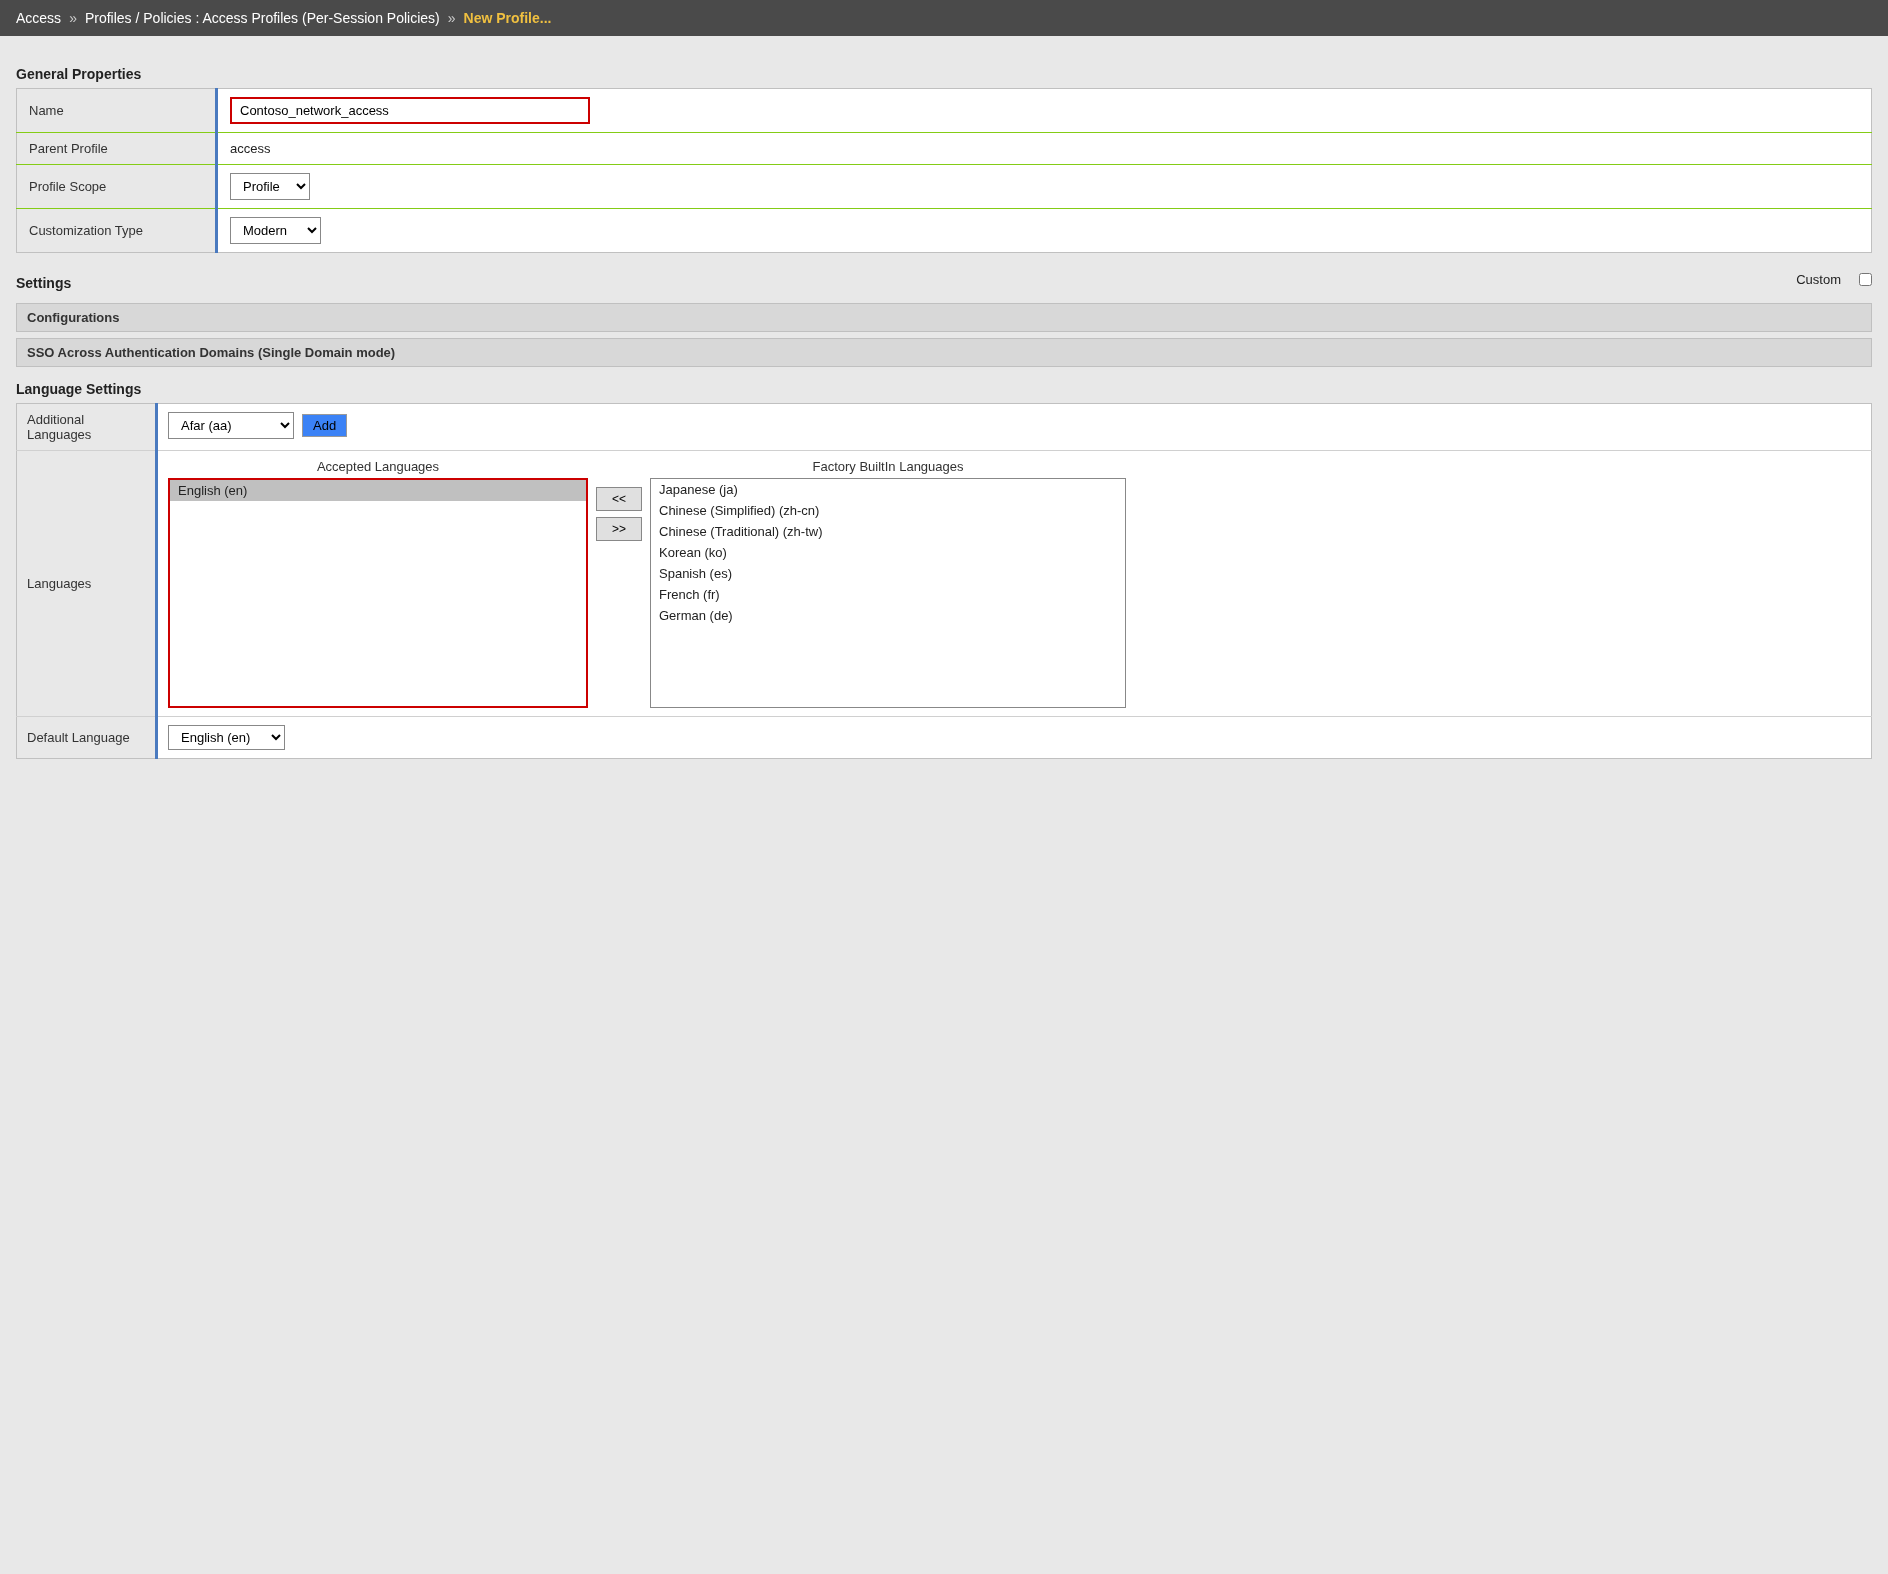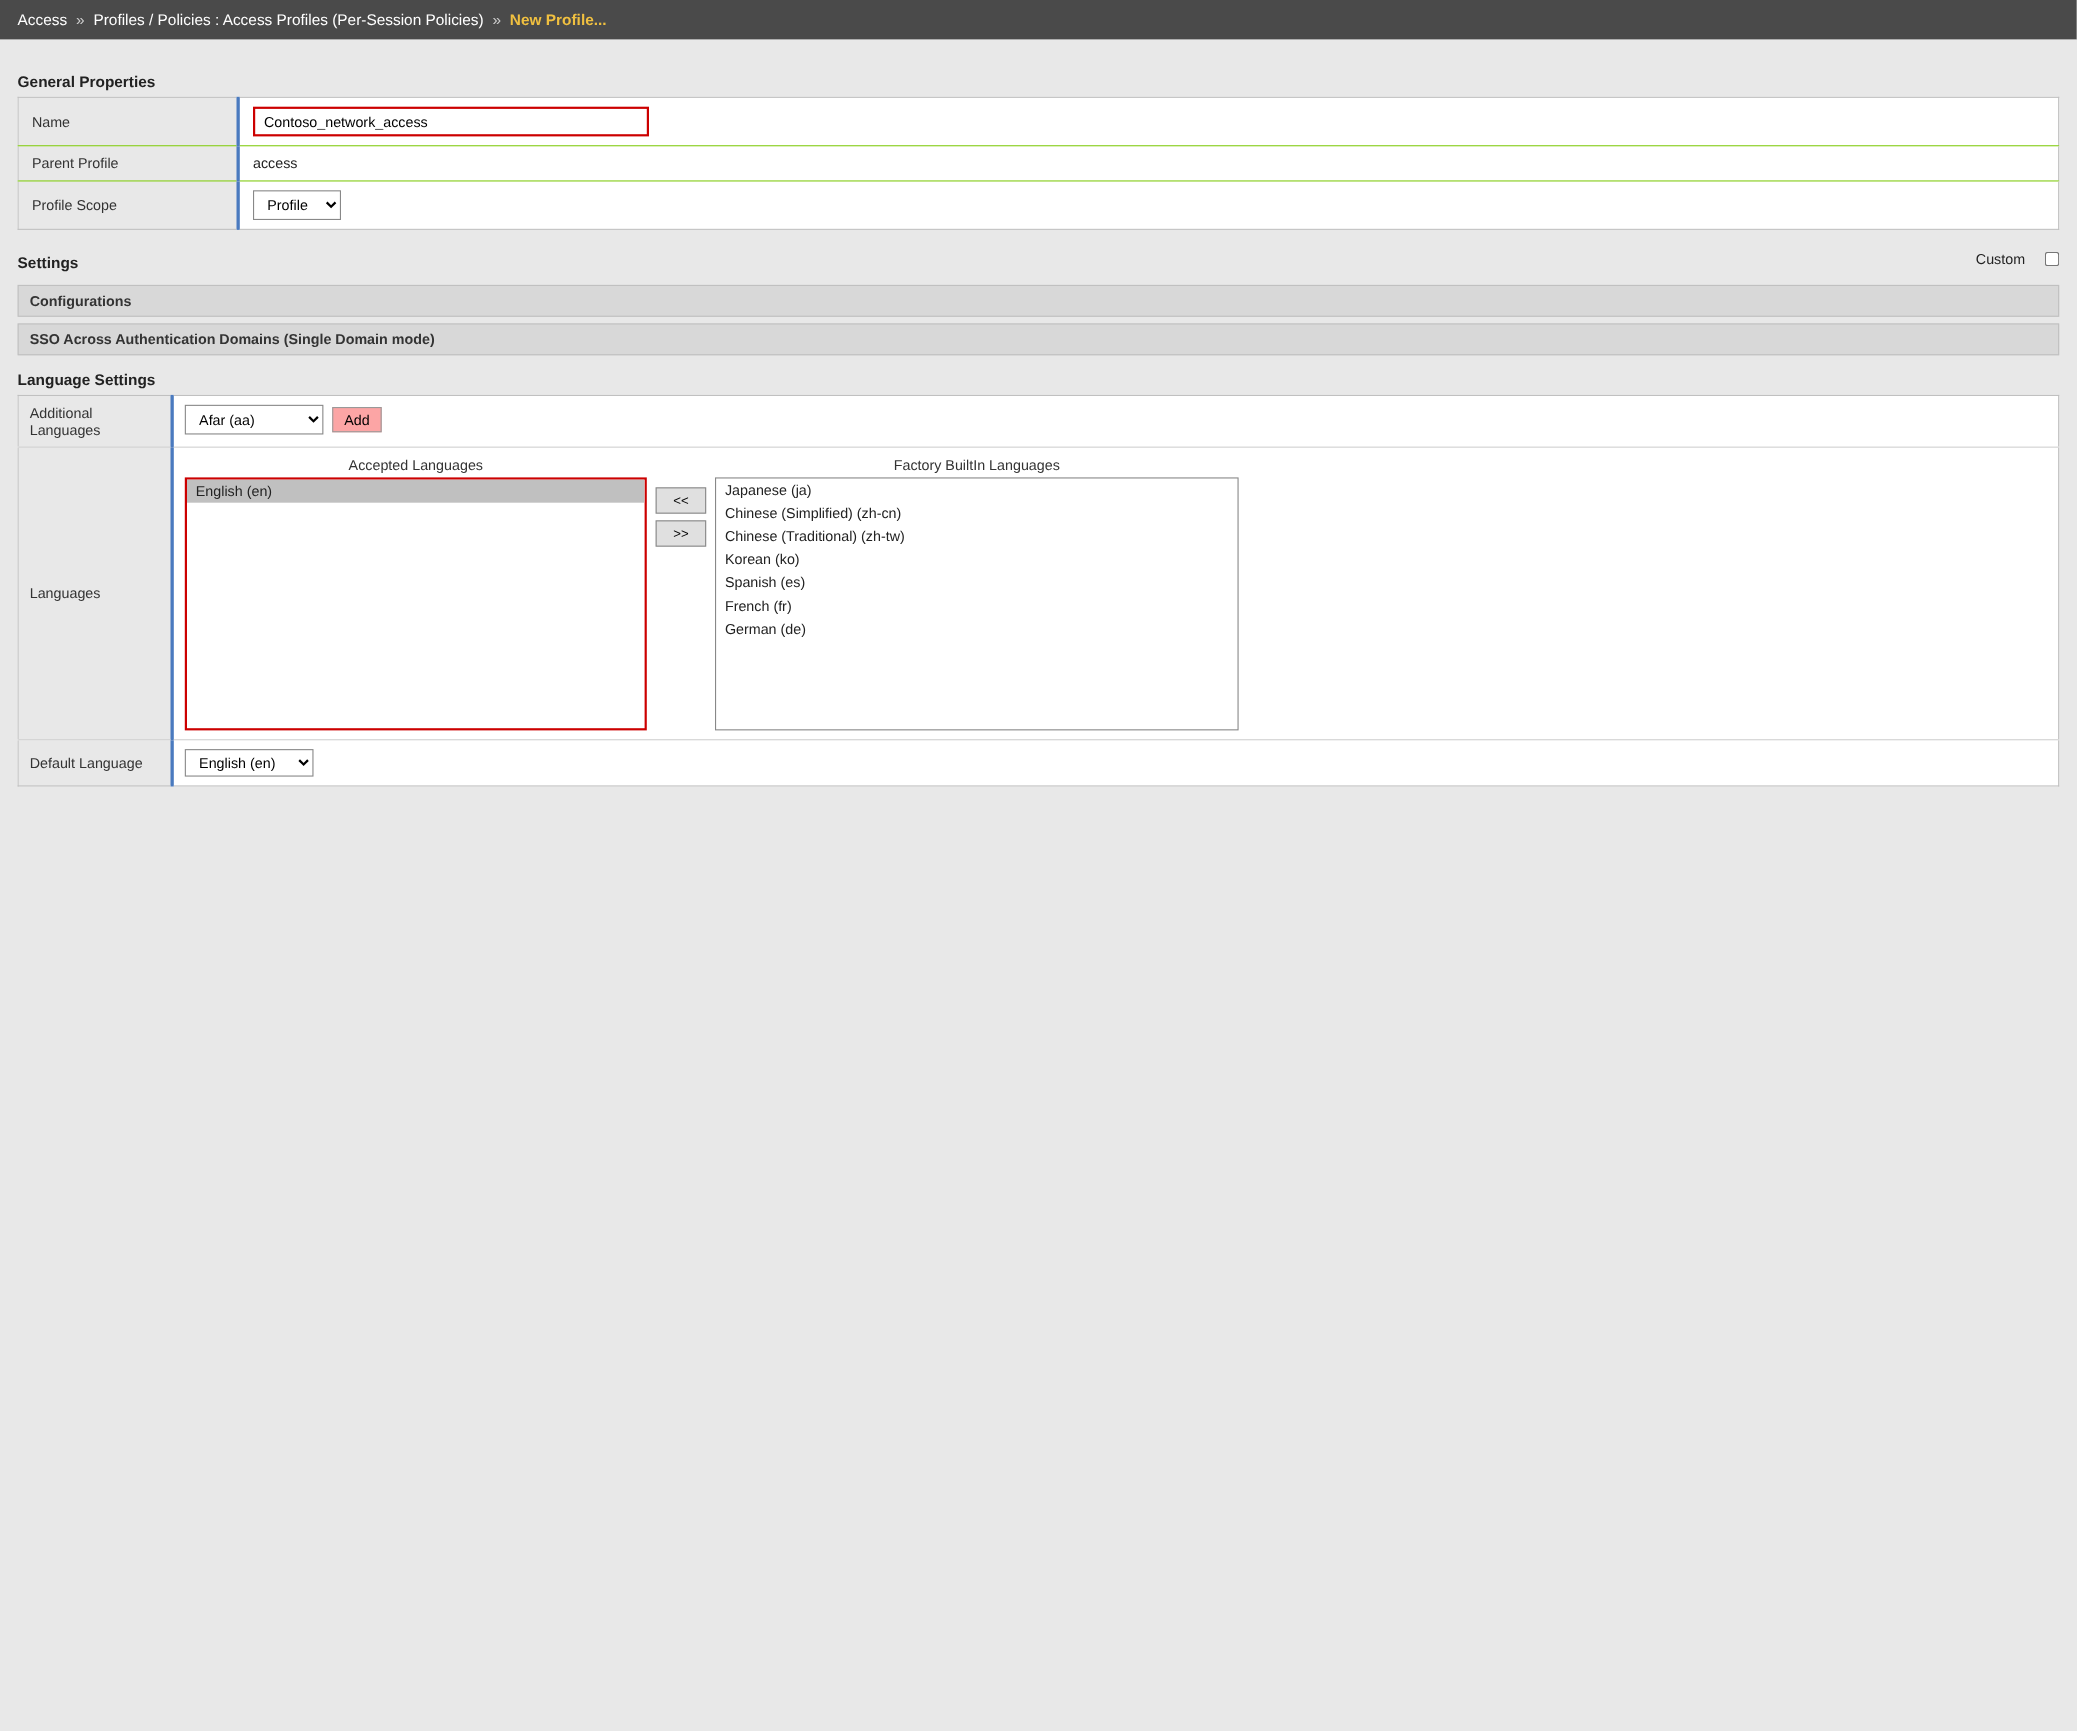--- a/index.html
+++ b/index.html
@@ -144,21 +144,21 @@
 
     .add-lang-row {
       display: flex;
       align-items: center;
       gap: 8px;
     }
 
     .add-button {
       padding: 3px 10px;
       font-size: 13px;
-      background: #fca5a5;
+      background: #3b82f6;
       border: 1px solid #999;
       cursor: pointer;
     }
 
     
     .dual-list-container {
       display: flex;
       align-items: flex-start;
       gap: 8px;
     }
@@ -265,20 +265,29 @@
       <td class="label-cell">Profile Scope</td>
       <td class="value-cell">
         <select class="regular-select">
           <option>Profile</option>
           <option>Global</option>
           <option>Named</option>
         </select>
       </td>
     </tr>
 
+    <tr>
+      <td class="label-cell">Customization Type</td>
+      <td class="value-cell">
+        <select class="regular-select">
+          <option>Modern</option>
+          <option>Standard</option>
+        </select>
+      </td>
+    </tr>
   </tbody>
     </table>
 
   <div class="settings-row">
     <div class="section-heading">Settings</div>
     <div class="settings-right">
       <span>Custom</span>
       <input type="checkbox" style="">
     </div>
   </div>

